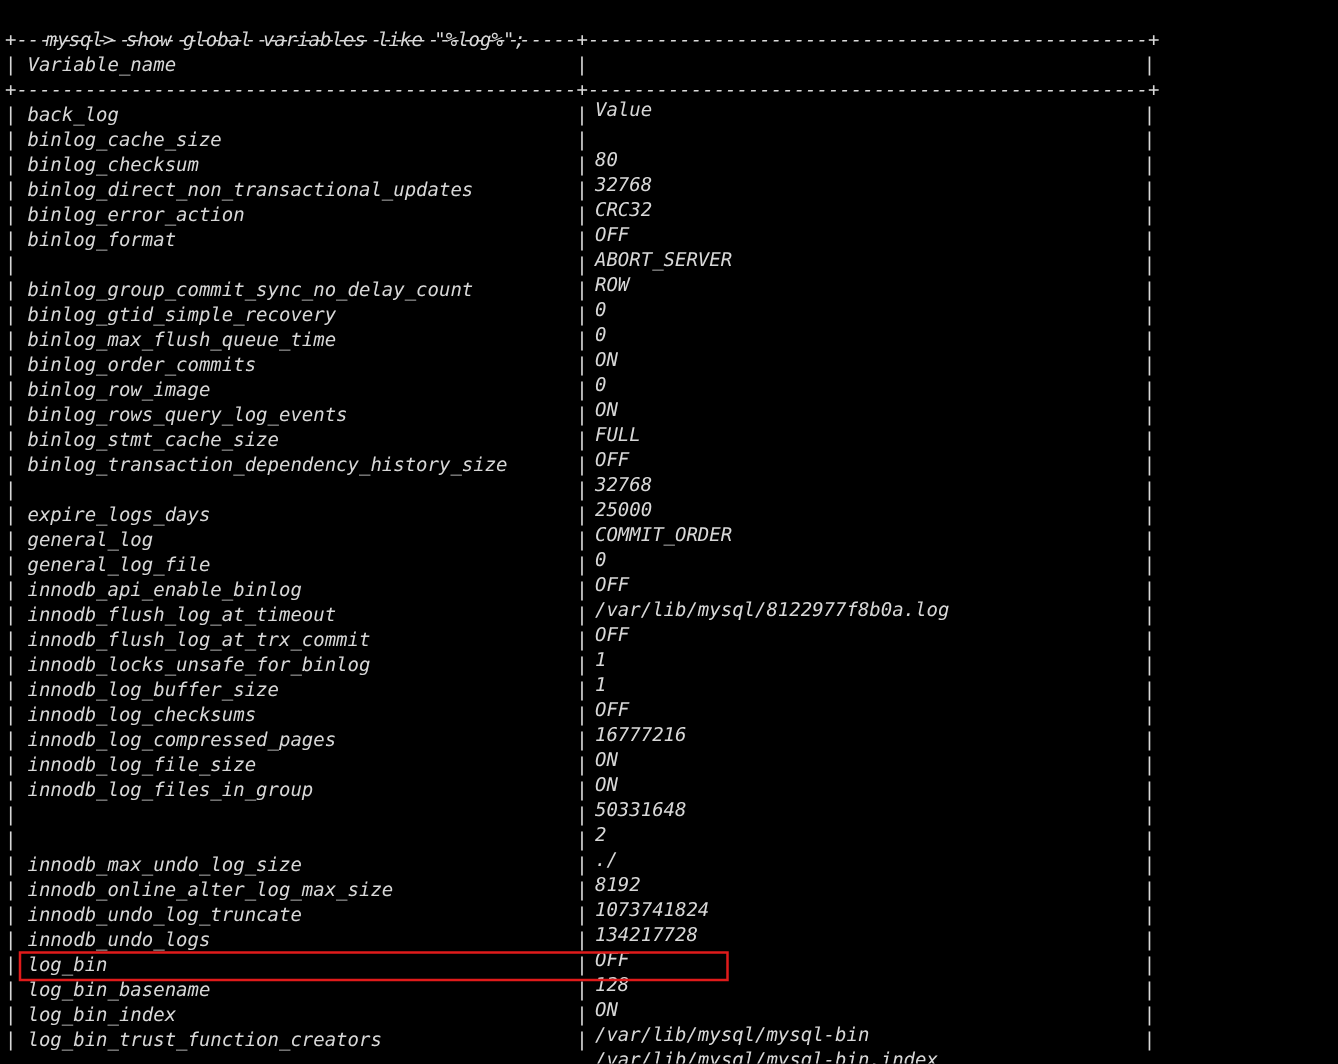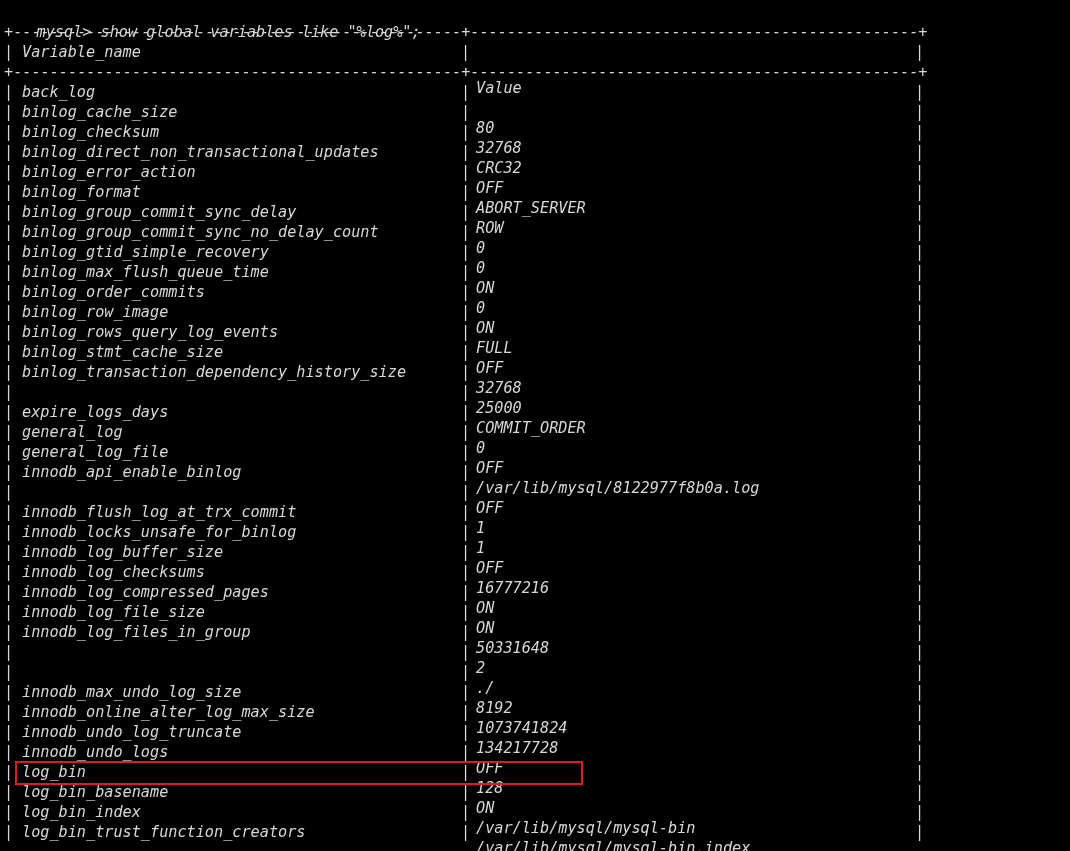--- a/index.html
+++ b/index.html
@@ -63,35 +63,35 @@
   <div id="table-body">
       <div class="line rule-line" style="top: 22px; left: 4px;">+-------------------------------------------------+-------------------------------------------------+</div>
       <div class="line row-line" style="top: 42px; left: 0px; width: 1070px;"><span class="pipe-l">|</span><span class="cell-name">Variable_name</span><span class="pipe-m">|</span><span class="cell-value">Value</span><span class="pipe-r">|</span></div>
       <div class="line rule-line" style="top: 62px; left: 4px;">+-------------------------------------------------+-------------------------------------------------+</div>
       <div class="line row-line" style="top: 82px; left: 0px; width: 1070px;"><span class="pipe-l">|</span><span class="cell-name">back_log</span><span class="pipe-m">|</span><span class="cell-value">80</span><span class="pipe-r">|</span></div>
       <div class="line row-line" style="top: 102px; left: 0px; width: 1070px;"><span class="pipe-l">|</span><span class="cell-name">binlog_cache_size</span><span class="pipe-m">|</span><span class="cell-value">32768</span><span class="pipe-r">|</span></div>
       <div class="line row-line" style="top: 122px; left: 0px; width: 1070px;"><span class="pipe-l">|</span><span class="cell-name">binlog_checksum</span><span class="pipe-m">|</span><span class="cell-value">CRC32</span><span class="pipe-r">|</span></div>
       <div class="line row-line" style="top: 142px; left: 0px; width: 1070px;"><span class="pipe-l">|</span><span class="cell-name">binlog_direct_non_transactional_updates</span><span class="pipe-m">|</span><span class="cell-value">OFF</span><span class="pipe-r">|</span></div>
       <div class="line row-line" style="top: 162px; left: 0px; width: 1070px;"><span class="pipe-l">|</span><span class="cell-name">binlog_error_action</span><span class="pipe-m">|</span><span class="cell-value">ABORT_SERVER</span><span class="pipe-r">|</span></div>
       <div class="line row-line" style="top: 182px; left: 0px; width: 1070px;"><span class="pipe-l">|</span><span class="cell-name">binlog_format</span><span class="pipe-m">|</span><span class="cell-value">ROW</span><span class="pipe-r">|</span></div>
-      <div class="line row-line" style="top: 202px; left: 0px; width: 1070px;"><span class="pipe-l">|</span><span class="cell-name">binlog_group_commit_sync_delay</span><span class="pipe-m">|</span><span class="cell-value">0</span><span class="pipe-r">|</span></div>
+      <div class="line row-line" style="top: 202px; left: 0px; width: 1070px;"><span class="pipe-l">|</span><span class="pipe-m">|</span><span class="cell-value">0</span><span class="pipe-r">|</span></div>
       <div class="line row-line" style="top: 222px; left: 0px; width: 1070px;"><span class="pipe-l">|</span><span class="cell-name">binlog_group_commit_sync_no_delay_count</span><span class="pipe-m">|</span><span class="cell-value">0</span><span class="pipe-r">|</span></div>
       <div class="line row-line" style="top: 242px; left: 0px; width: 1070px;"><span class="pipe-l">|</span><span class="cell-name">binlog_gtid_simple_recovery</span><span class="pipe-m">|</span><span class="cell-value">ON</span><span class="pipe-r">|</span></div>
       <div class="line row-line" style="top: 262px; left: 0px; width: 1070px;"><span class="pipe-l">|</span><span class="cell-name">binlog_max_flush_queue_time</span><span class="pipe-m">|</span><span class="cell-value">0</span><span class="pipe-r">|</span></div>
       <div class="line row-line" style="top: 282px; left: 0px; width: 1070px;"><span class="pipe-l">|</span><span class="cell-name">binlog_order_commits</span><span class="pipe-m">|</span><span class="cell-value">ON</span><span class="pipe-r">|</span></div>
       <div class="line row-line" style="top: 302px; left: 0px; width: 1070px;"><span class="pipe-l">|</span><span class="cell-name">binlog_row_image</span><span class="pipe-m">|</span><span class="cell-value">FULL</span><span class="pipe-r">|</span></div>
       <div class="line row-line" style="top: 322px; left: 0px; width: 1070px;"><span class="pipe-l">|</span><span class="cell-name">binlog_rows_query_log_events</span><span class="pipe-m">|</span><span class="cell-value">OFF</span><span class="pipe-r">|</span></div>
       <div class="line row-line" style="top: 342px; left: 0px; width: 1070px;"><span class="pipe-l">|</span><span class="cell-name">binlog_stmt_cache_size</span><span class="pipe-m">|</span><span class="cell-value">32768</span><span class="pipe-r">|</span></div>
       <div class="line row-line" style="top: 362px; left: 0px; width: 1070px;"><span class="pipe-l">|</span><span class="cell-name">binlog_transaction_dependency_history_size</span><span class="pipe-m">|</span><span class="cell-value">25000</span><span class="pipe-r">|</span></div>
       <div class="line row-line" style="top: 382px; left: 0px; width: 1070px;"><span class="pipe-l">|</span><span class="pipe-m">|</span><span class="cell-value">COMMIT_ORDER</span><span class="pipe-r">|</span></div>
       <div class="line row-line" style="top: 402px; left: 0px; width: 1070px;"><span class="pipe-l">|</span><span class="cell-name">expire_logs_days</span><span class="pipe-m">|</span><span class="cell-value">0</span><span class="pipe-r">|</span></div>
       <div class="line row-line" style="top: 422px; left: 0px; width: 1070px;"><span class="pipe-l">|</span><span class="cell-name">general_log</span><span class="pipe-m">|</span><span class="cell-value">OFF</span><span class="pipe-r">|</span></div>
       <div class="line row-line" style="top: 442px; left: 0px; width: 1070px;"><span class="pipe-l">|</span><span class="cell-name">general_log_file</span><span class="pipe-m">|</span><span class="cell-value">/var/lib/mysql/8122977f8b0a.log</span><span class="pipe-r">|</span></div>
       <div class="line row-line" style="top: 462px; left: 0px; width: 1070px;"><span class="pipe-l">|</span><span class="cell-name">innodb_api_enable_binlog</span><span class="pipe-m">|</span><span class="cell-value">OFF</span><span class="pipe-r">|</span></div>
-      <div class="line row-line" style="top: 482px; left: 0px; width: 1070px;"><span class="pipe-l">|</span><span class="pipe-m">|</span><span class="cell-value">1</span><span class="pipe-r">|</span></div>
+      <div class="line row-line" style="top: 482px; left: 0px; width: 1070px;"><span class="pipe-l">|</span><span class="cell-name">innodb_flush_log_at_timeout</span><span class="pipe-m">|</span><span class="cell-value">1</span><span class="pipe-r">|</span></div>
       <div class="line row-line" style="top: 502px; left: 0px; width: 1070px;"><span class="pipe-l">|</span><span class="cell-name">innodb_flush_log_at_trx_commit</span><span class="pipe-m">|</span><span class="cell-value">1</span><span class="pipe-r">|</span></div>
       <div class="line row-line" style="top: 522px; left: 0px; width: 1070px;"><span class="pipe-l">|</span><span class="cell-name">innodb_locks_unsafe_for_binlog</span><span class="pipe-m">|</span><span class="cell-value">OFF</span><span class="pipe-r">|</span></div>
       <div class="line row-line" style="top: 542px; left: 0px; width: 1070px;"><span class="pipe-l">|</span><span class="cell-name">innodb_log_buffer_size</span><span class="pipe-m">|</span><span class="cell-value">16777216</span><span class="pipe-r">|</span></div>
       <div class="line row-line" style="top: 562px; left: 0px; width: 1070px;"><span class="pipe-l">|</span><span class="cell-name">innodb_log_checksums</span><span class="pipe-m">|</span><span class="cell-value">ON</span><span class="pipe-r">|</span></div>
       <div class="line row-line" style="top: 582px; left: 0px; width: 1070px;"><span class="pipe-l">|</span><span class="cell-name">innodb_log_compressed_pages</span><span class="pipe-m">|</span><span class="cell-value">ON</span><span class="pipe-r">|</span></div>
       <div class="line row-line" style="top: 602px; left: 0px; width: 1070px;"><span class="pipe-l">|</span><span class="cell-name">innodb_log_file_size</span><span class="pipe-m">|</span><span class="cell-value">50331648</span><span class="pipe-r">|</span></div>
       <div class="line row-line" style="top: 622px; left: 0px; width: 1070px;"><span class="pipe-l">|</span><span class="cell-name">innodb_log_files_in_group</span><span class="pipe-m">|</span><span class="cell-value">2</span><span class="pipe-r">|</span></div>
       <div class="line row-line" style="top: 642px; left: 0px; width: 1070px;"><span class="pipe-l">|</span><span class="pipe-m">|</span><span class="cell-value">./</span><span class="pipe-r">|</span></div>
       <div class="line row-line" style="top: 662px; left: 0px; width: 1070px;"><span class="pipe-l">|</span><span class="pipe-m">|</span><span class="cell-value">8192</span><span class="pipe-r">|</span></div>
       <div class="line row-line" style="top: 682px; left: 0px; width: 1070px;"><span class="pipe-l">|</span><span class="cell-name">innodb_max_undo_log_size</span><span class="pipe-m">|</span><span class="cell-value">1073741824</span><span class="pipe-r">|</span></div>

